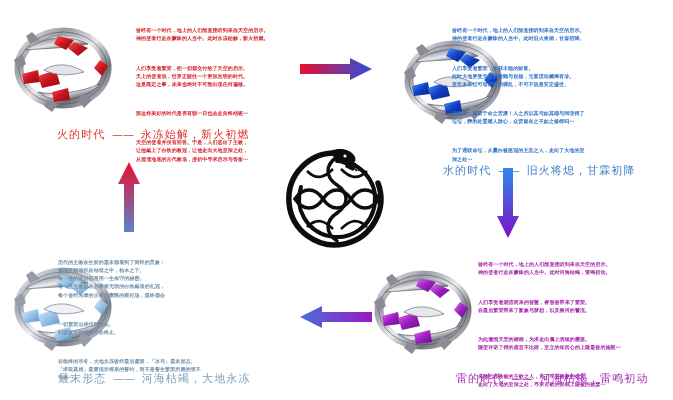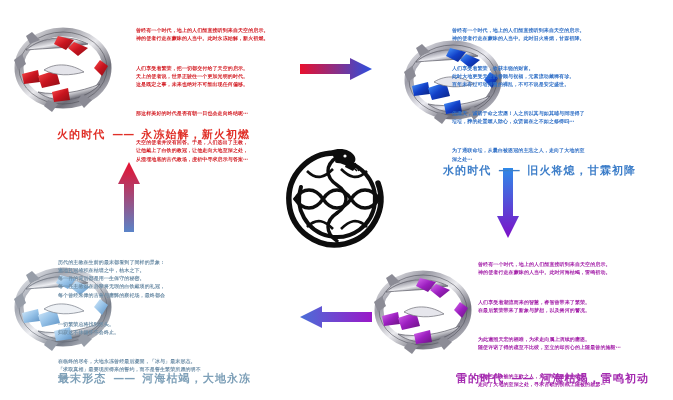--- a/index.html
+++ b/index.html
@@ -26,21 +26,21 @@
 
   .txt-fire   {left:136px; top:10px;  width:196px; color:#d42027;}
   .txt-water  {left:452px; top:10px;  width:196px; color:#2f6fc6;}
   .txt-ice    {left:58px;  top:242px; width:196px; color:#6f8fa8;}
   .txt-thunder{left:478px; top:244px; width:190px; color:#a31fa8;}
 
   
   .title{
     position:absolute;
     font-size:11px;
-    font-weight:bold;
+    font-weight:normal;
     letter-spacing:1.1px;
     white-space:nowrap;
   }
   .title .dash{letter-spacing:0;padding:0 2px;}
   .t-fire   {left:57px;  top:127px; color:#e03028;}
   .t-water  {left:443px; top:127px; color:#3d7ec9;margin-top:36px;}
   .t-ice    {left:58px;  top:371px; color:#7ea0b8;}
   .t-thunder{left:432px; top:371px; color:#a42bb0;margin-left:24px;}
 
   

